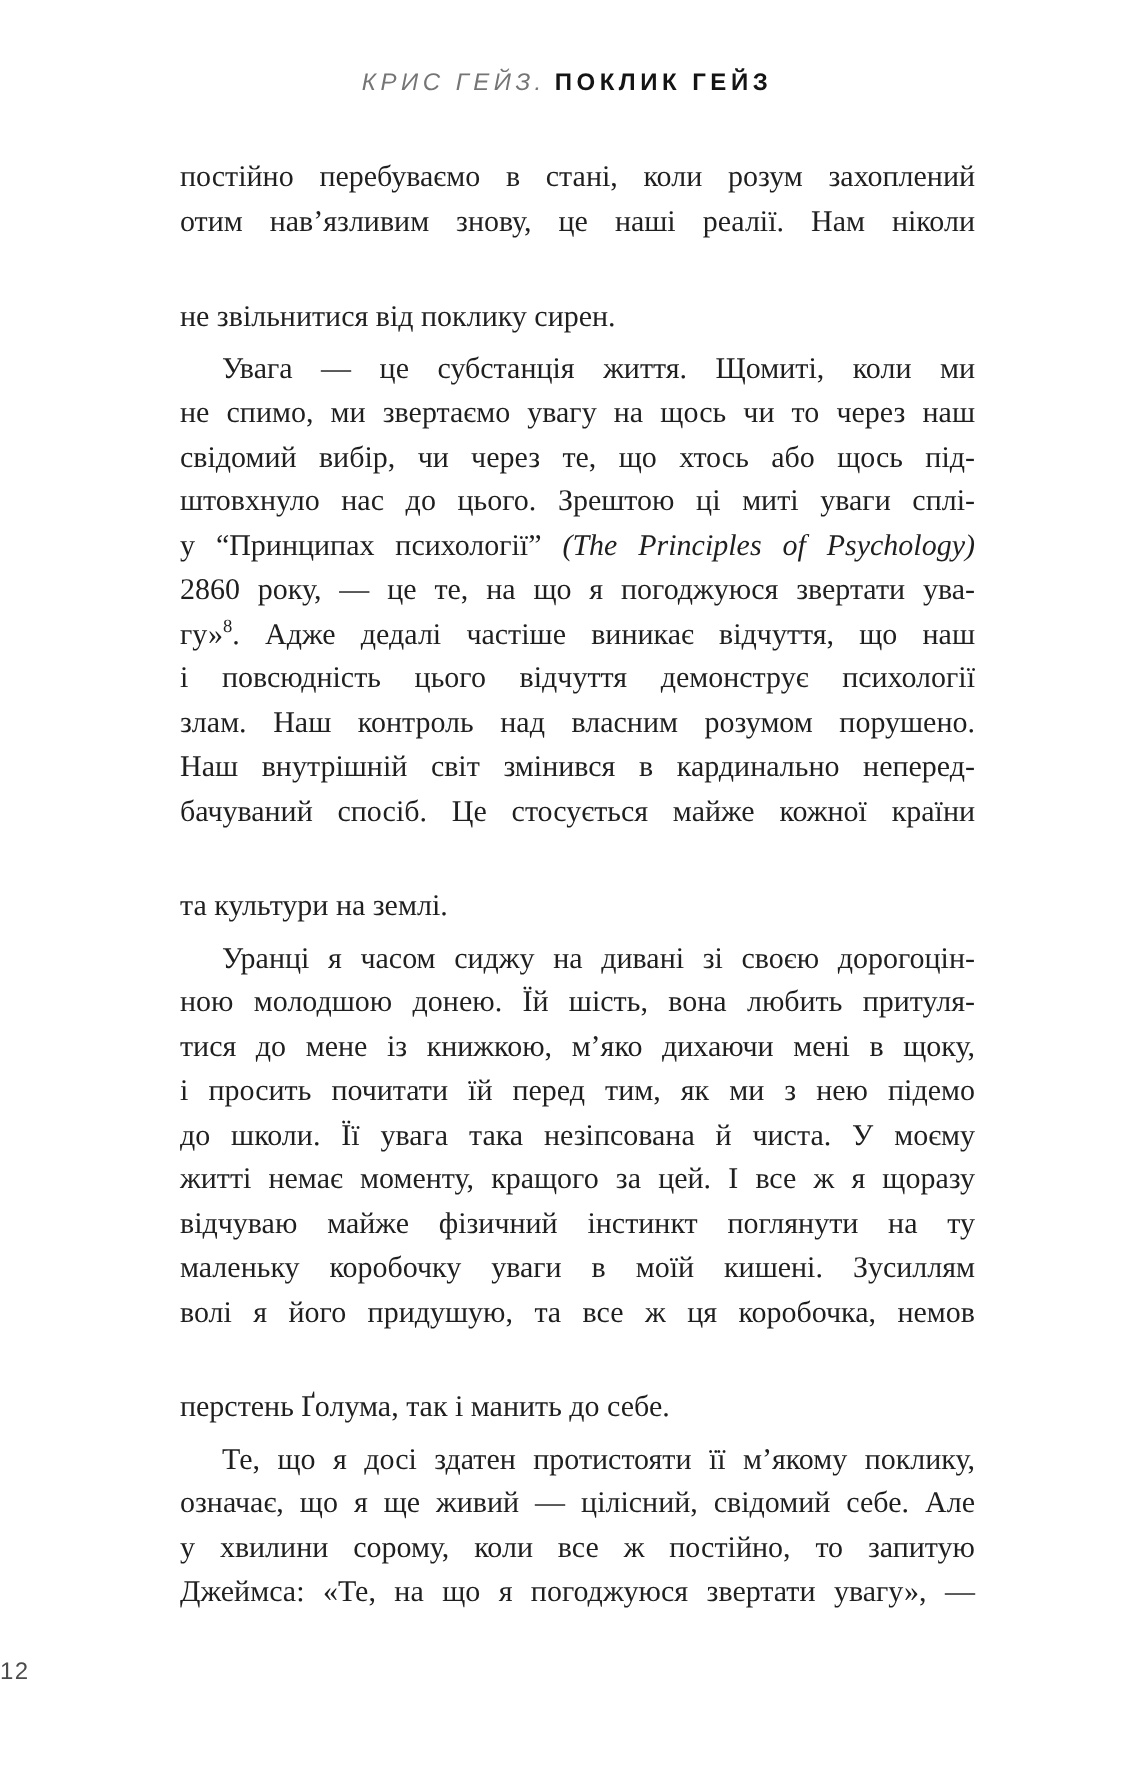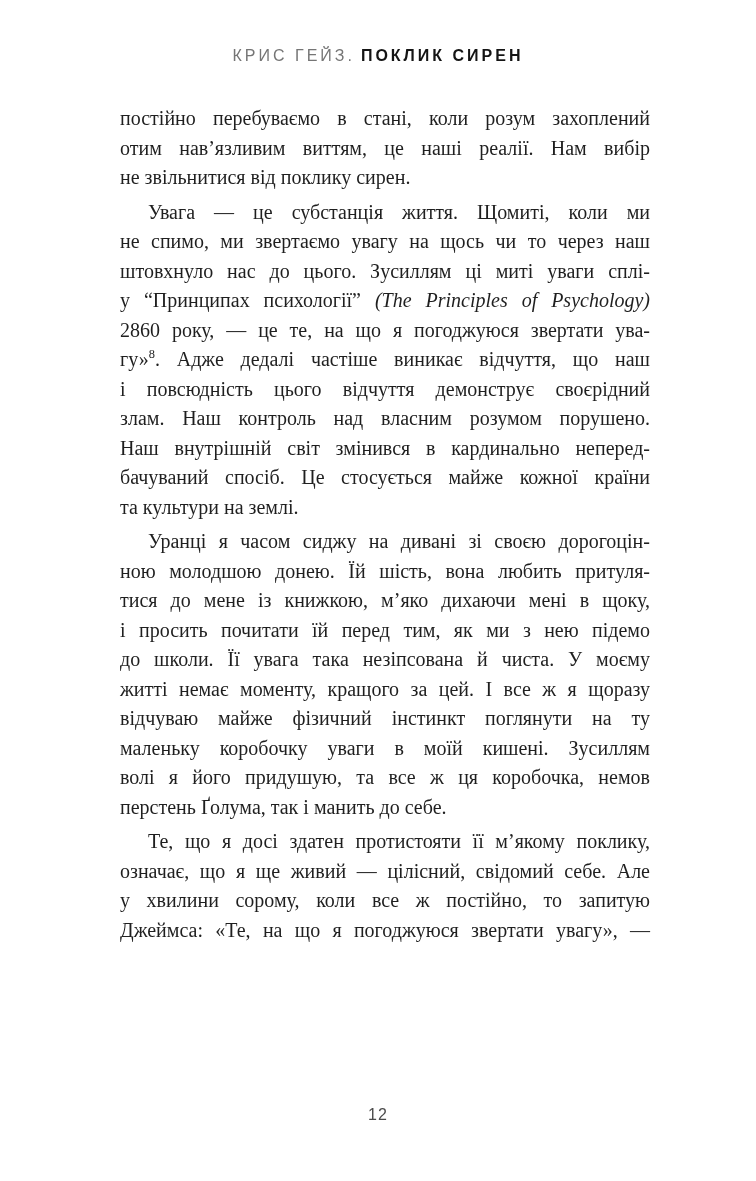--- a/index.html
+++ b/index.html
@@ -21,20 +21,21 @@
     position:absolute;top:47px;left:0;right:0;
     text-align:center;
     font-family:"Liberation Sans", sans-serif;
     font-size:16px;
     letter-spacing:3px;
     white-space:nowrap;
   }
   .page-header .author{
     color:var(--header-author);
     font-weight:400;
+    font-style:italic;
   }
   .page-header .title{
     color:var(--header-title);
     font-weight:700;
     margin-left:6px;
   }
   .text-block{
     position:absolute;
     top:104px;left:120px;width:530px;
     color:var(--body-text);
@@ -46,57 +47,58 @@
   .para + .para{margin-top:5px;}
   .para.indent .line:first-child{text-indent:28px;}
   .line{
     text-align:justify;
     text-align-last:justify;
     white-space:normal;
   }
   .line.no-just{
     text-align:left;
     text-align-last:left;
+    margin-top:34px;
   }
   .line .i{font-style:italic;}
   .line .sup{
     font-size:0.62em;
     vertical-align:super;
     line-height:0;
   }
   .page-footer{
     position:absolute;top:1106px;left:0;right:0;
-    text-align:center;
     font-family:"Liberation Sans", sans-serif;
     font-size:16px;
     letter-spacing:1px;
     color:var(--page-number);
   }
 </style>
 </head>
 <body>
 
 <header class="page-header">
-  <span class="author">КРИС ГЕЙЗ.</span><span class="title">ПОКЛИК СИРЕН</span>
+  <span class="author">КРИС ГЕЙЗ.</span><span class="title">ПОКЛИК ГЕЙЗ</span>
 </header>
 
 <main class="text-block">
     <div class="para">
       <div class="line">постійно перебуваємо в стані, коли розум захоплений</div>
-      <div class="line">отим нав’язливим виттям, це наші реалії. Нам вибір</div>
+      <div class="line">отим нав’язливим знову, це наші реалії. Нам ніколи</div>
       <div class="line no-just">не звільнитися від поклику сирен.</div>
     </div>
     <div class="para indent">
       <div class="line">Увага — це субстанція життя. Щомиті, коли ми</div>
       <div class="line">не спимо, ми звертаємо увагу на щось чи то через наш</div>
-      <div class="line">штовхнуло нас до цього. Зусиллям ці миті уваги сплі-</div>
+      <div class="line">свідомий вибір, чи через те, що хтось або щось під-</div>
+      <div class="line">штовхнуло нас до цього. Зрештою ці миті уваги сплі-</div>
       <div class="line">у “Принципах психології” <span class="i">(The Principles of Psychology)</span></div>
       <div class="line">2860 року, — це те, на що я погоджуюся звертати ува-</div>
       <div class="line">гу»<span class="sup">8</span>. Адже дедалі частіше виникає відчуття, що наш</div>
-      <div class="line">і повсюдність цього відчуття демонструє своєрідний</div>
+      <div class="line">і повсюдність цього відчуття демонструє психології</div>
       <div class="line">злам. Наш контроль над власним розумом порушено.</div>
       <div class="line">Наш внутрішній світ змінився в кардинально неперед-</div>
       <div class="line">бачуваний спосіб. Це стосується майже кожної країни</div>
       <div class="line no-just">та культури на землі.</div>
     </div>
     <div class="para indent">
       <div class="line">Уранці я часом сиджу на дивані зі своєю дорогоцін-</div>
       <div class="line">ною молодшою донею. Їй шість, вона любить притуля-</div>
       <div class="line">тися до мене із книжкою, м’яко дихаючи мені в щоку,</div>
       <div class="line">і просить почитати їй перед тим, як ми з нею підемо</div>

